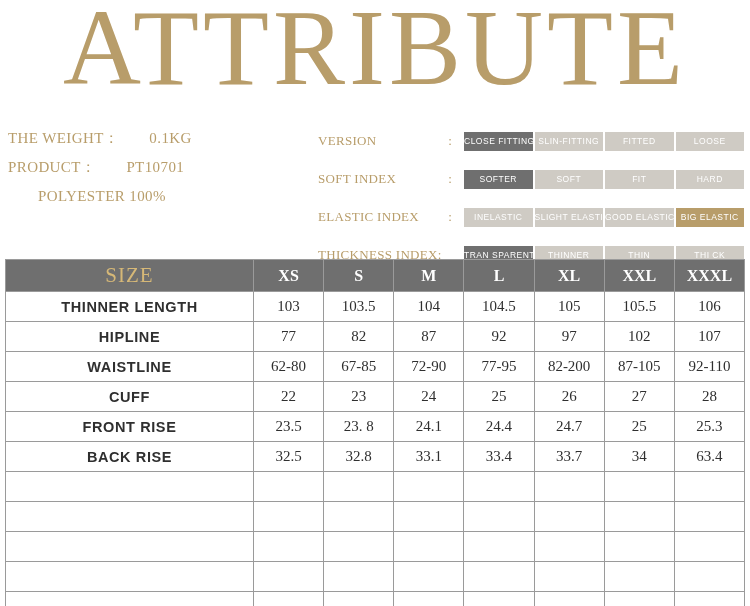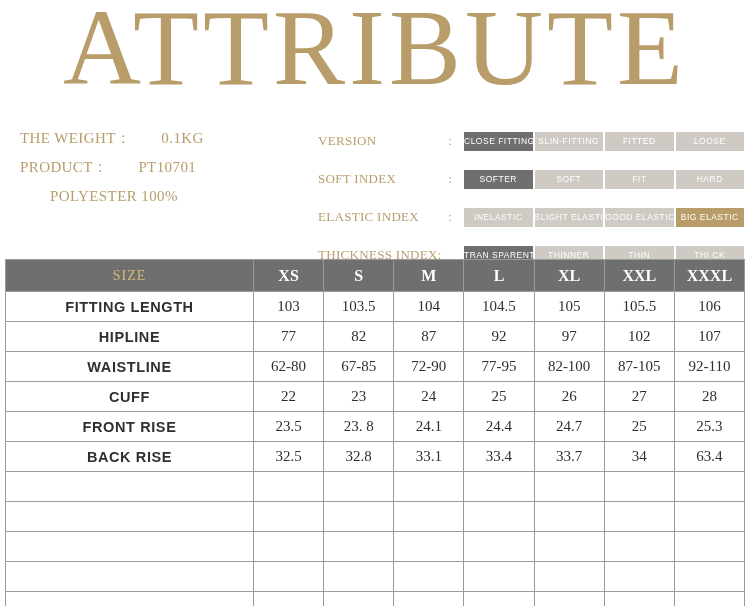--- a/index.html
+++ b/index.html
@@ -37,21 +37,21 @@
     font-weight: normal;
   }
 
   
   .info {
     position: relative;
     height: 148px;
   }
   .info-left {
     position: absolute;
-    left: 20px;
+    left: 8px;
     top: 16px;
     width: 300px;
     font-family: "Liberation Serif", serif;
     color: #b89d6a;
     font-size: 15px;
     letter-spacing: 0.4px;
   }
   .info-left .row {
     height: 29px;
     line-height: 29px;
@@ -147,21 +147,21 @@
   }
   thead th {
     background: #6f6f6f;
     color: #ffffff;
     font-size: 16px;
     height: 31px;
   }
   thead th.size-head {
     color: #d6b877;
     font-family: "Liberation Serif", serif;
-    font-size: 14px;
+    font-size: 21px;
     letter-spacing: 1px;
     font-weight: normal;
   }
   tbody td.rowhead {
     font-family: "Liberation Sans", sans-serif;
     font-size: 14.5px;
     font-weight: bold;
     letter-spacing: 0.6px;
     color: #2f2f2f;
   }
@@ -264,21 +264,21 @@
         <th>S</th>
         <th>M</th>
         <th>L</th>
         <th>XL</th>
         <th>XXL</th>
         <th>XXXL</th>
       </tr>
     </thead>
     <tbody>
       <tr>
-        <td class="rowhead">FITTING  LENGTH</td>
+        <td class="rowhead">THINNER  LENGTH</td>
         <td class="val">103</td>
         <td class="val">103.5</td>
         <td class="val">104</td>
         <td class="val">104.5</td>
         <td class="val">105</td>
         <td class="val">105.5</td>
         <td class="val">106</td>
       </tr>
       <tr>
         <td class="rowhead">HIPLINE</td>
@@ -289,21 +289,21 @@
         <td class="val">97</td>
         <td class="val">102</td>
         <td class="val">107</td>
       </tr>
       <tr>
         <td class="rowhead">WAISTLINE</td>
         <td class="val">62-80</td>
         <td class="val">67-85</td>
         <td class="val">72-90</td>
         <td class="val">77-95</td>
-        <td class="val">82-100</td>
+        <td class="val">82-200</td>
         <td class="val">87-105</td>
         <td class="val">92-110</td>
       </tr>
       <tr>
         <td class="rowhead">CUFF</td>
         <td class="val">22</td>
         <td class="val">23</td>
         <td class="val">24</td>
         <td class="val">25</td>
         <td class="val">26</td>

